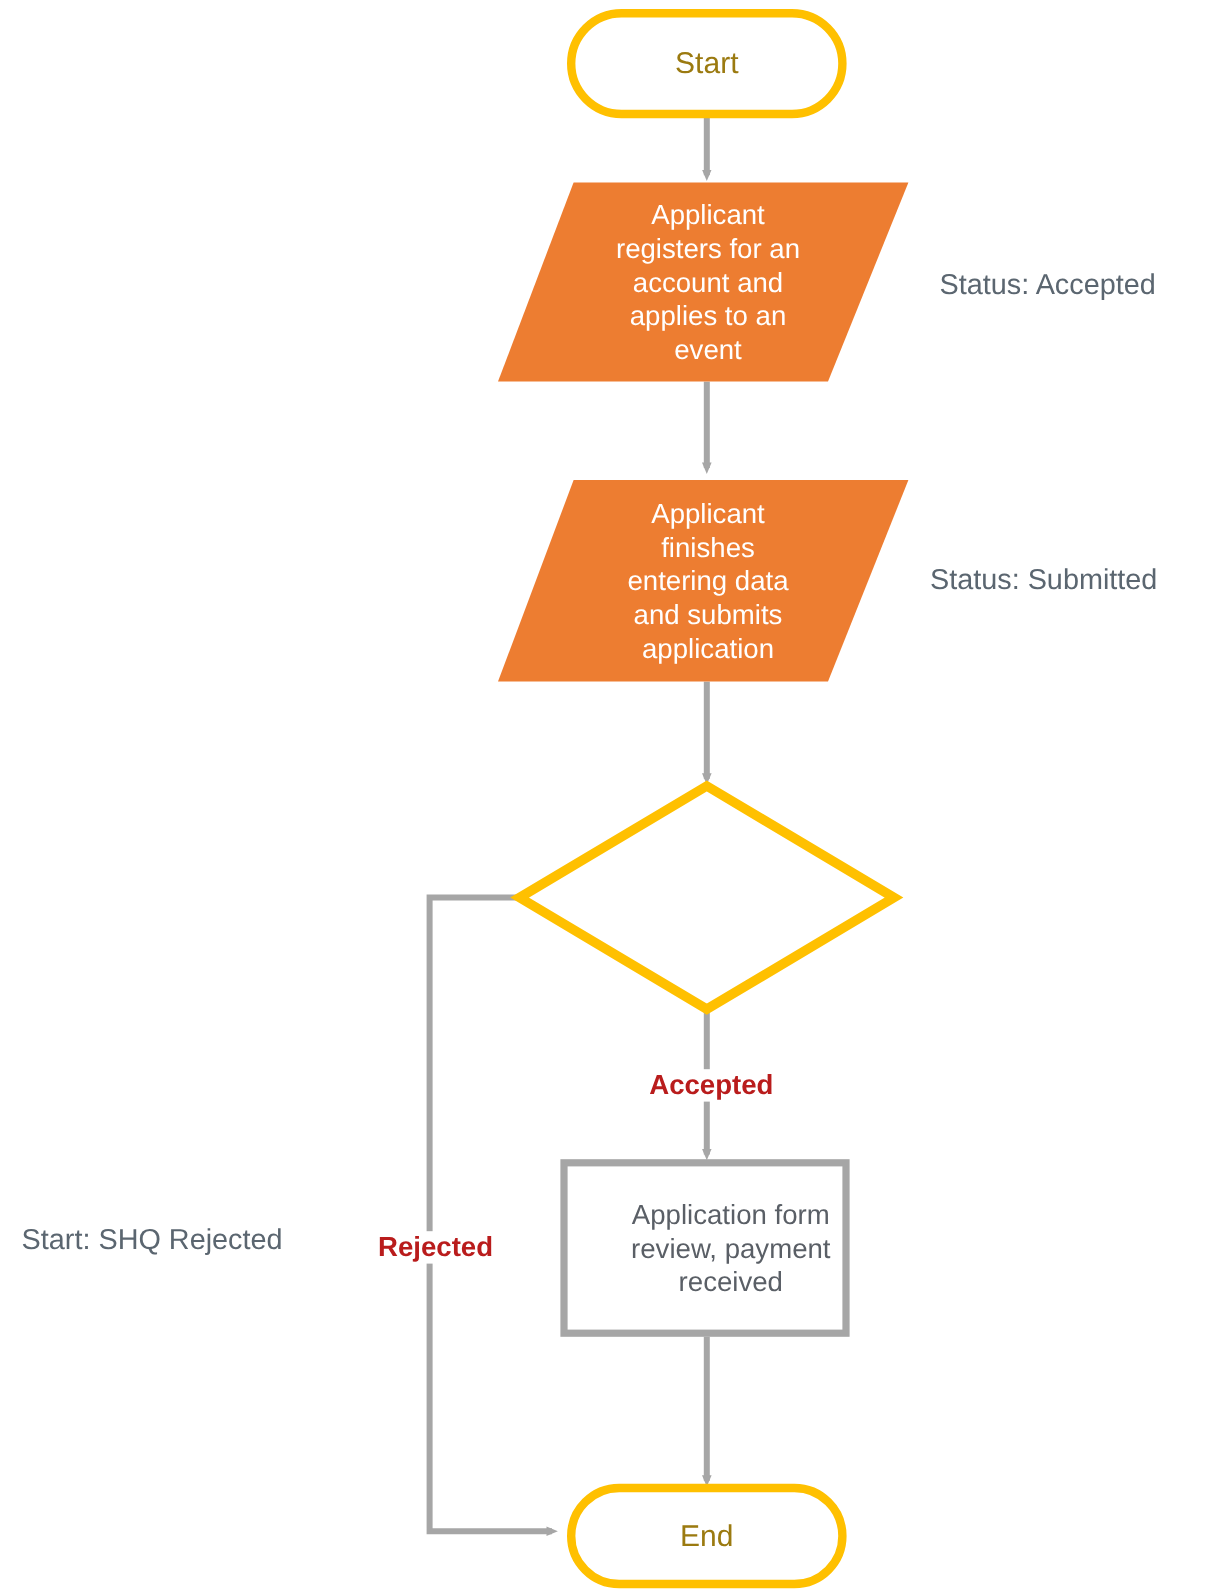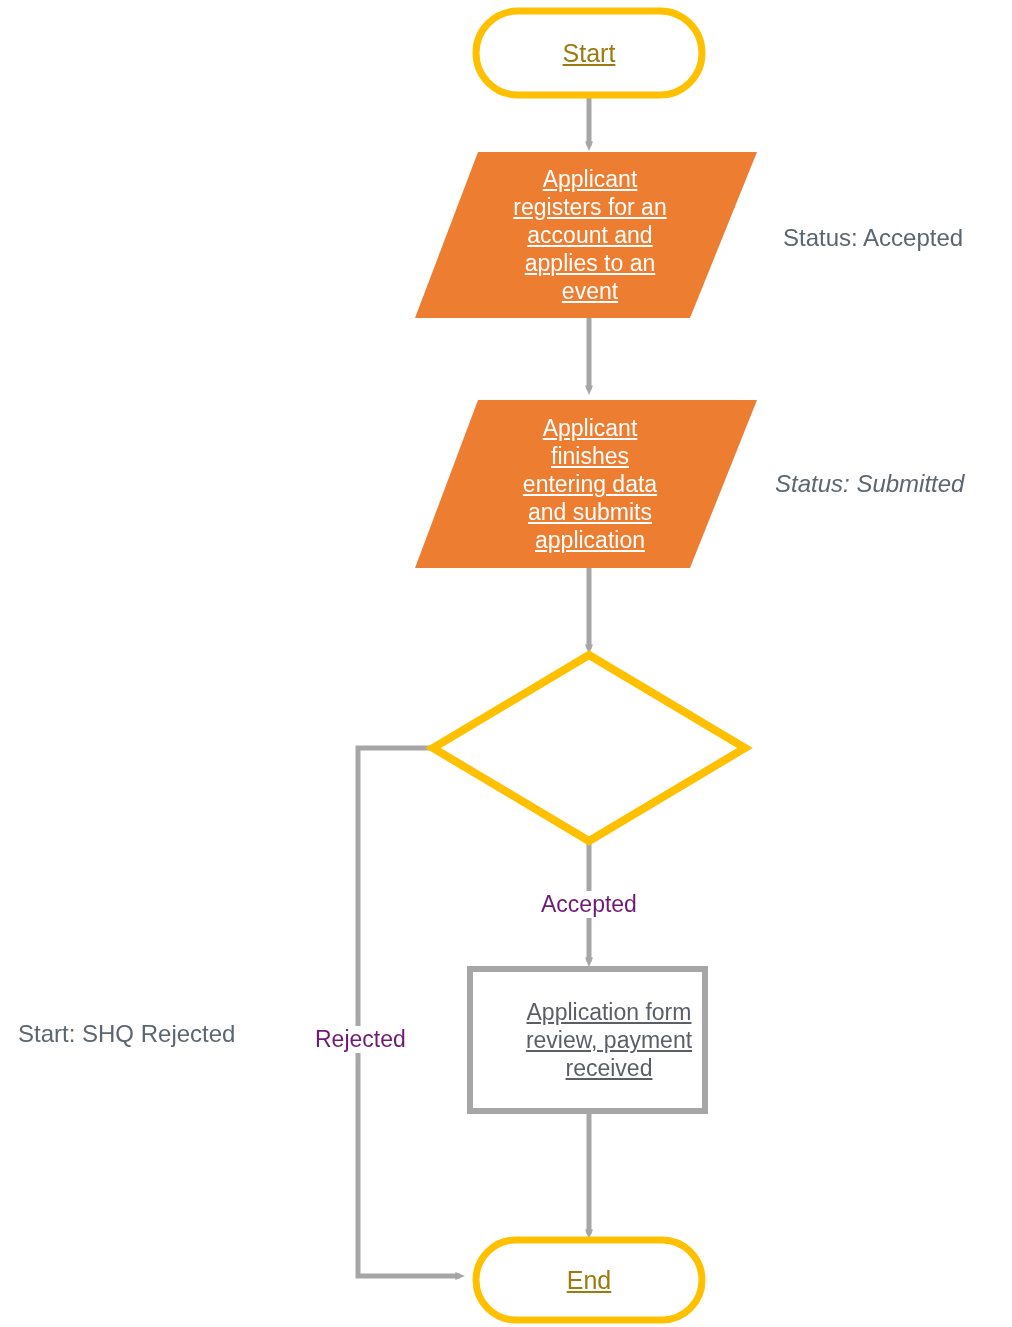--- a/index.html
+++ b/index.html
@@ -26,21 +26,20 @@
   }
   .node-label {
     position: absolute;
     display: flex;
     align-items: center;
     justify-content: center;
     text-align: center;
     line-height: 1.22;
     pointer-events: none;
     white-space: pre-line;
-    text-decoration: underline;
   }
   .terminator-label {
     color: #9b7a10;
     font-size: 25px;
   }
   .io-label {
     color: #ffffff;
     font-size: 23px;
   }
   .decision-label {
@@ -52,25 +51,26 @@
     font-size: 23px;
   }
   .side-note {
     position: absolute;
     color: #5b6670;
     font-size: 24px;
     white-space: nowrap;
   }
   .edge-label {
     position: absolute;
-    color: #701a75;
+    color: #b91c1c;
     font-size: 23px;
     background: #ffffff;
     padding: 0 5px;
     white-space: nowrap;
+    font-weight: bold;
   }
 </style>
 </head>
 <body>
 
 <div id="flowchart-canvas">
 
   <svg id="flow-svg" viewBox="0 0 1012 1327">
     <defs>
       <marker id="arrowhead" markerWidth="10" markerHeight="10" refX="4.6" refY="4" orient="auto" markerUnits="userSpaceOnUse">
@@ -120,18 +120,18 @@
 received</div>
 
   <div class="node-label terminator-label" style="left:476px; top:1240px; width:226px; height:80px;">End</div>
 
   <div class="edge-label" style="left:536px; top:891px;">Accepted</div>
 
   <div class="edge-label" style="left:310px; top:1026px;">Rejected</div>
 
   <div class="side-note" style="left:783px; top:224px;">Status: Accepted</div>
 
-  <div class="side-note" style="left:775px; top:470px;font-style:italic;">Status: Submitted</div>
+  <div class="side-note" style="left:775px; top:470px;">Status: Submitted</div>
 
   <div class="side-note" style="left:18px; top:1020px;">Start: SHQ Rejected</div>
 
 
 </div>
 
 </body></html>

